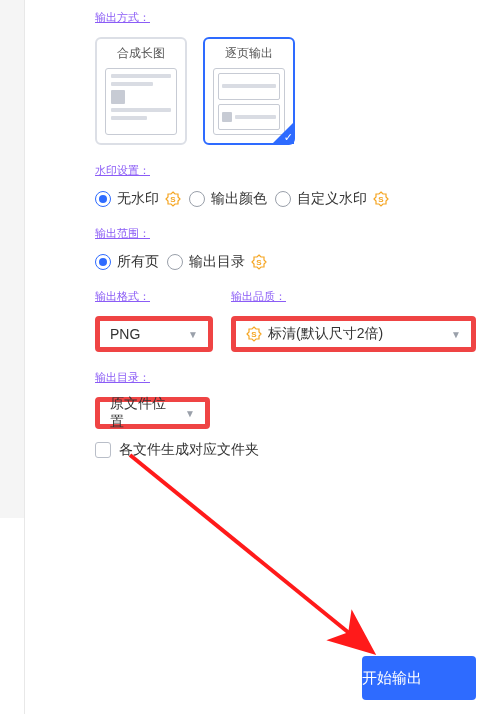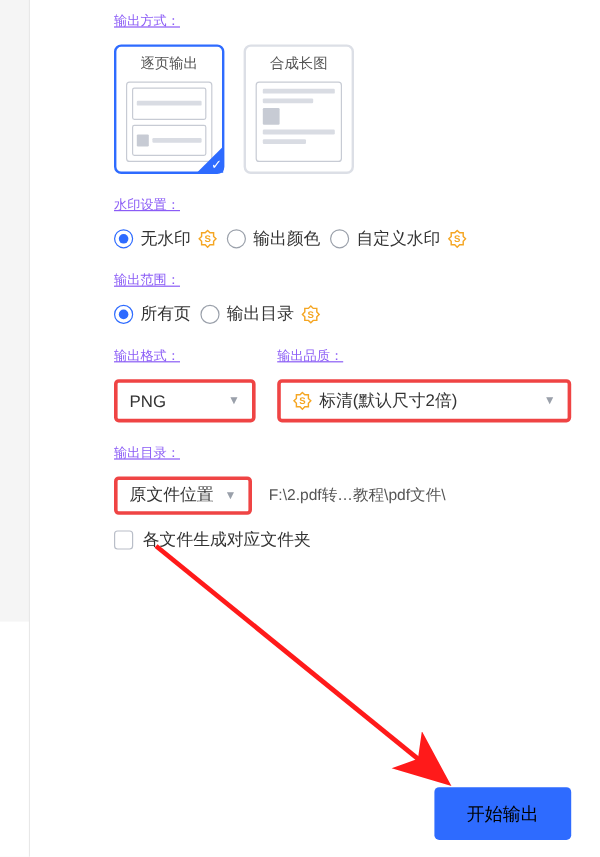--- a/index.html
+++ b/index.html
@@ -28,65 +28,65 @@
   .radio-row { display: flex; align-items: center; gap: 8px; flex-wrap: wrap; }
   .radio { display: inline-flex; align-items: center; gap: 6px; cursor: pointer; }
   .radio .dot { width: 16px; height: 16px; border: 1.5px solid #9aa0aa; border-radius: 50%; display: inline-flex; align-items: center; justify-content: center; }
   .radio.checked .dot { border-color: #2e6bff; }
   .radio.checked .dot::after { content: ""; width: 8px; height: 8px; background: #2e6bff; border-radius: 50%; }
   .coin { display: inline-flex; width: 16px; height: 16px; align-items: center; justify-content: center; }
   .coin svg { width: 16px; height: 16px; }
   
   .two-col { display: flex; gap: 18px; }
   .col { flex: 1; }
-  .select { height: 36px; border: 3px solid #ef4444; border-radius: 4px; display: flex; align-items: center; padding: 0 10px; cursor: pointer; gap: 6px; background: #fff; }
+  .select { height: 36px; border: 5px solid #ef4444; border-radius: 4px; display: flex; align-items: center; padding: 0 10px; cursor: pointer; gap: 6px; background: #fff; }
   .select .caret { margin-left: auto; color: #9aa0aa; font-size: 10px; }
   .select.small { width: 115px; height: 32px; justify-content: space-between; }
   .path { font-size: 13px; color: #555; margin-left: 14px; }
   .dir-row { display: flex; align-items: center; }
   
   .checkbox { display: inline-flex; align-items: center; gap: 8px; margin-top: 12px; cursor: pointer; }
   .checkbox .box { width: 16px; height: 16px; border: 1.5px solid #b9bec8; border-radius: 3px; }
   
-  .start-btn { position: absolute; right: 24px; bottom: 14px; width: 114px; height: 44px; background: #2e6bff; color: #000000; border-radius: 4px; display: flex; align-items: center; justify-content: center; font-size: 15px; cursor: pointer; }
+  .start-btn { position: absolute; right: 24px; bottom: 14px; width: 114px; height: 44px; background: #2e6bff; color: #ffffff; border-radius: 4px; display: flex; align-items: center; justify-content: flex-start; font-size: 15px; cursor: pointer; }
   
   .arrow-svg { position: absolute; left: 0; top: 0; width: 500px; height: 714px; pointer-events: none; }
 </style>
 </head>
 <body>
 
 <div class="page">
   <div class="left-strip"></div>
   <div class="main">
 
     <div class="section">
       <div class="section-label">输出方式：</div>
       <div class="cards">
+        <div class="card">
+          <div class="card-title">合成长图</div>
+          <div class="thumb-long">
+            <span class="ln"></span>
+              <span class="ln" style="width:70%"></span>
+            <span class="sq"></span>
+            <span class="ln"></span>
+              <span class="ln" style="width:60%"></span>
+          </div>
+        </div>
         <div class="card selected">
           <div class="card-title">逐页输出</div>
           <div class="thumb">
             <div class="thumb-row">
                 <span class="ln"></span>
               </div>
             <div class="thumb-row">
                 <span class="sq"></span>
                 <span class="ln"></span>
               </div>
           </div>
           <span class="corner-check"></span>
-        </div>
-        <div class="card">
-          <div class="card-title">合成长图</div>
-          <div class="thumb-long">
-            <span class="ln"></span>
-              <span class="ln" style="width:70%"></span>
-            <span class="sq"></span>
-            <span class="ln"></span>
-              <span class="ln" style="width:60%"></span>
-          </div>
         </div>
       </div>
     </div>
 
     <div class="section">
       <div class="section-label">水印设置：</div>
       <div class="radio-row">
         <label class="radio checked">
           <span class="dot"></span>
           <span>无水印</span>
@@ -158,21 +158,20 @@
     </div>
 
 
     <div class="section">
       <div class="section-label">输出目录：</div>
       <div class="dir-row">
         <div class="select small">
           <span>原文件位置</span>
           <span class="caret">▼</span>
         </div>
-        <span class="path">F:\2.pdf转…教程\pdf文件\</span>
       </div>
       <label class="checkbox">
         <span class="box"></span>
         <span>各文件生成对应文件夹</span>
       </label>
     </div>
 
     <div class="start-btn">
       <span>开始输出</span>
     </div>

